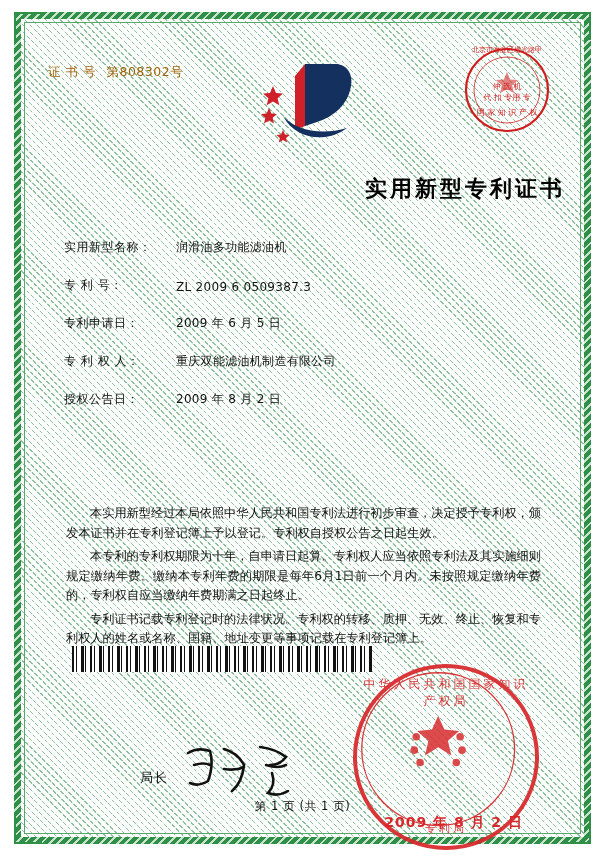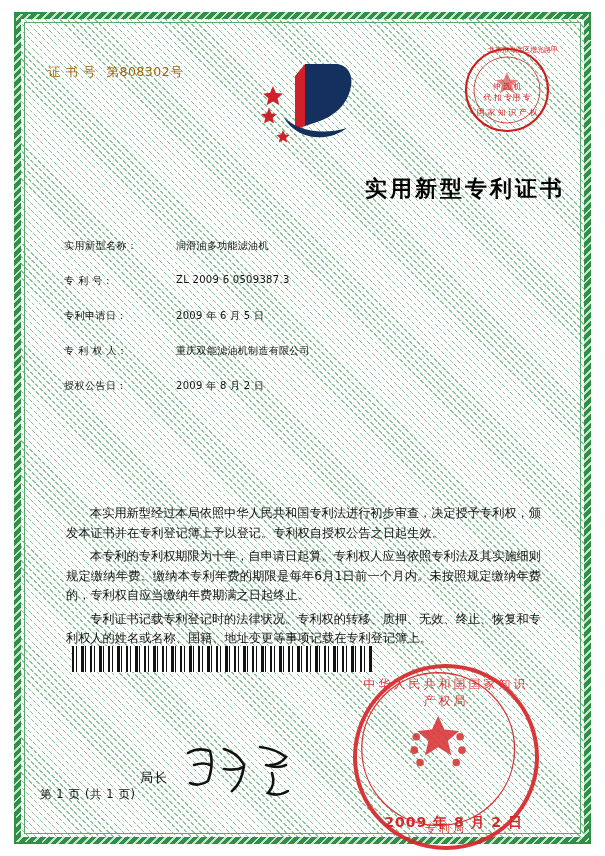--- a/index.html
+++ b/index.html
@@ -100,21 +100,21 @@
   
   .top-seal {
     position: absolute;
     right: 14px;
     top: 12px;
     width: 88px;
     height: 88px;
   }
   .top-seal .seal-text {
     position: absolute;
-    left: 16px; top: 0; width: 100%; height: 100%;
+    left: 0; top: 0; width: 100%; height: 100%;
     color: #d01c1c;
     font-size: 7px;
     line-height: 9px;
     text-align: center;
   }
   .top-seal .seal-mid {
     position: absolute;
     left: 0;
     top: 36px;
     width: 100%;
@@ -138,23 +138,23 @@
   }
 
   .fields {
     position: absolute;
     left: 24px;
     right: 20px;
     top: 205px;
   }
   .field-row {
     display: flex;
-    align-items: flex-start;
+    align-items: flex-end;
     margin-bottom: 21px;
-    font-size: 10px;
+    font-size: 12px;
     color: #111;
   }
   .field-label {
     white-space: nowrap;
     letter-spacing: 0.5px;
   }
   .field-value {
     letter-spacing: 0.3px;
   }
   .field-row.wide .field-label { min-width: 112px; }
@@ -240,21 +240,22 @@
     top: 705px;
     width: 130px;
     height: 60px;
     color: #111;
   }
 
   .page-number {
     position: absolute;
     left: 0;
     right: 0;
-    bottom: 20px;
+    bottom: 8px;
+    text-align: center;
     font-size: 11.5px;
     color: #111;
     letter-spacing: 0.6px;
   }
 </style>
 </head>
 <body>
 
 <div class="certificate">
 

